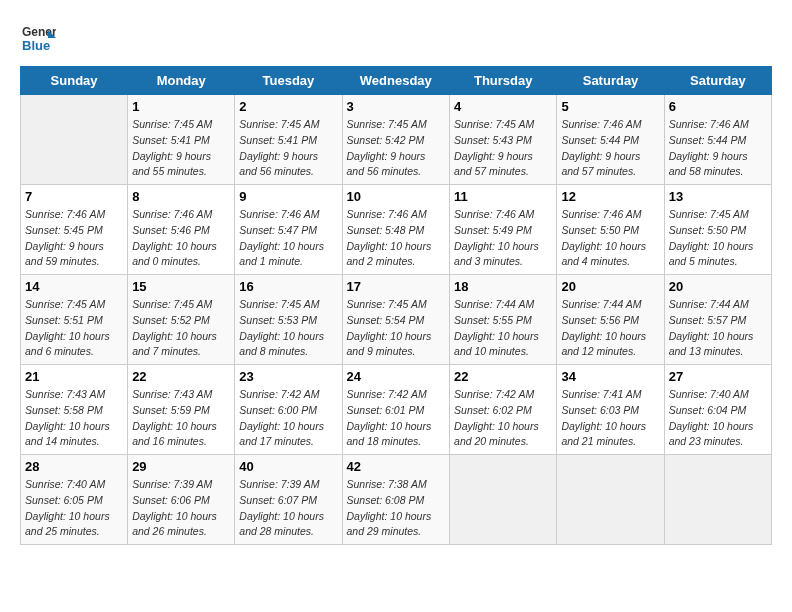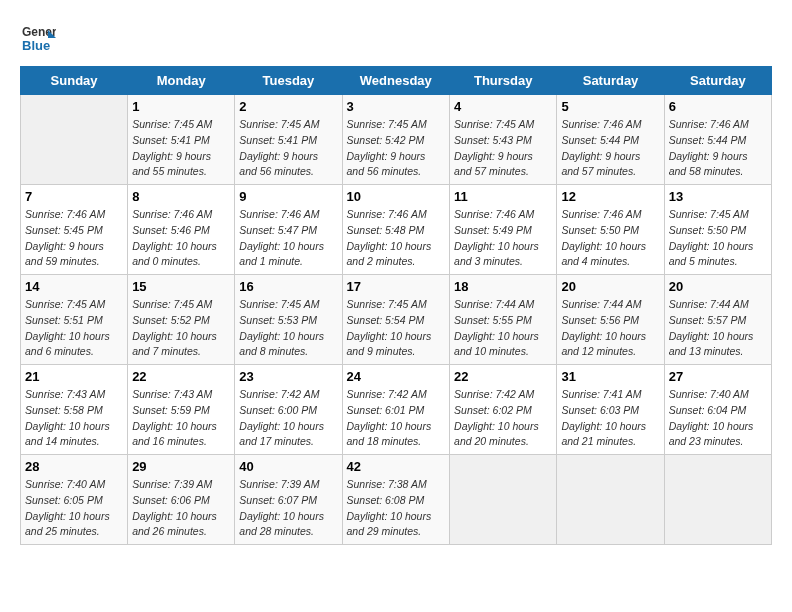--- a/index.html
+++ b/index.html
@@ -210,21 +210,21 @@
         </td>
         <td>
           <span class="day-number">24</span>
           <div class="day-info">Sunrise: 7:42 AM<br>Sunset: 6:01 PM<br>Daylight: 10 hours<br>and 18 minutes.</div>
         </td>
         <td>
           <span class="day-number">22</span>
           <div class="day-info">Sunrise: 7:42 AM<br>Sunset: 6:02 PM<br>Daylight: 10 hours<br>and 20 minutes.</div>
         </td>
         <td>
-          <span class="day-number">31</span>
+          <span class="day-number">34</span>
           <div class="day-info">Sunrise: 7:41 AM<br>Sunset: 6:03 PM<br>Daylight: 10 hours<br>and 21 minutes.</div>
         </td>
         <td>
           <span class="day-number">27</span>
           <div class="day-info">Sunrise: 7:40 AM<br>Sunset: 6:04 PM<br>Daylight: 10 hours<br>and 23 minutes.</div>
         </td>
       </tr>
       <tr>
         <td>
           <span class="day-number">28</span>

